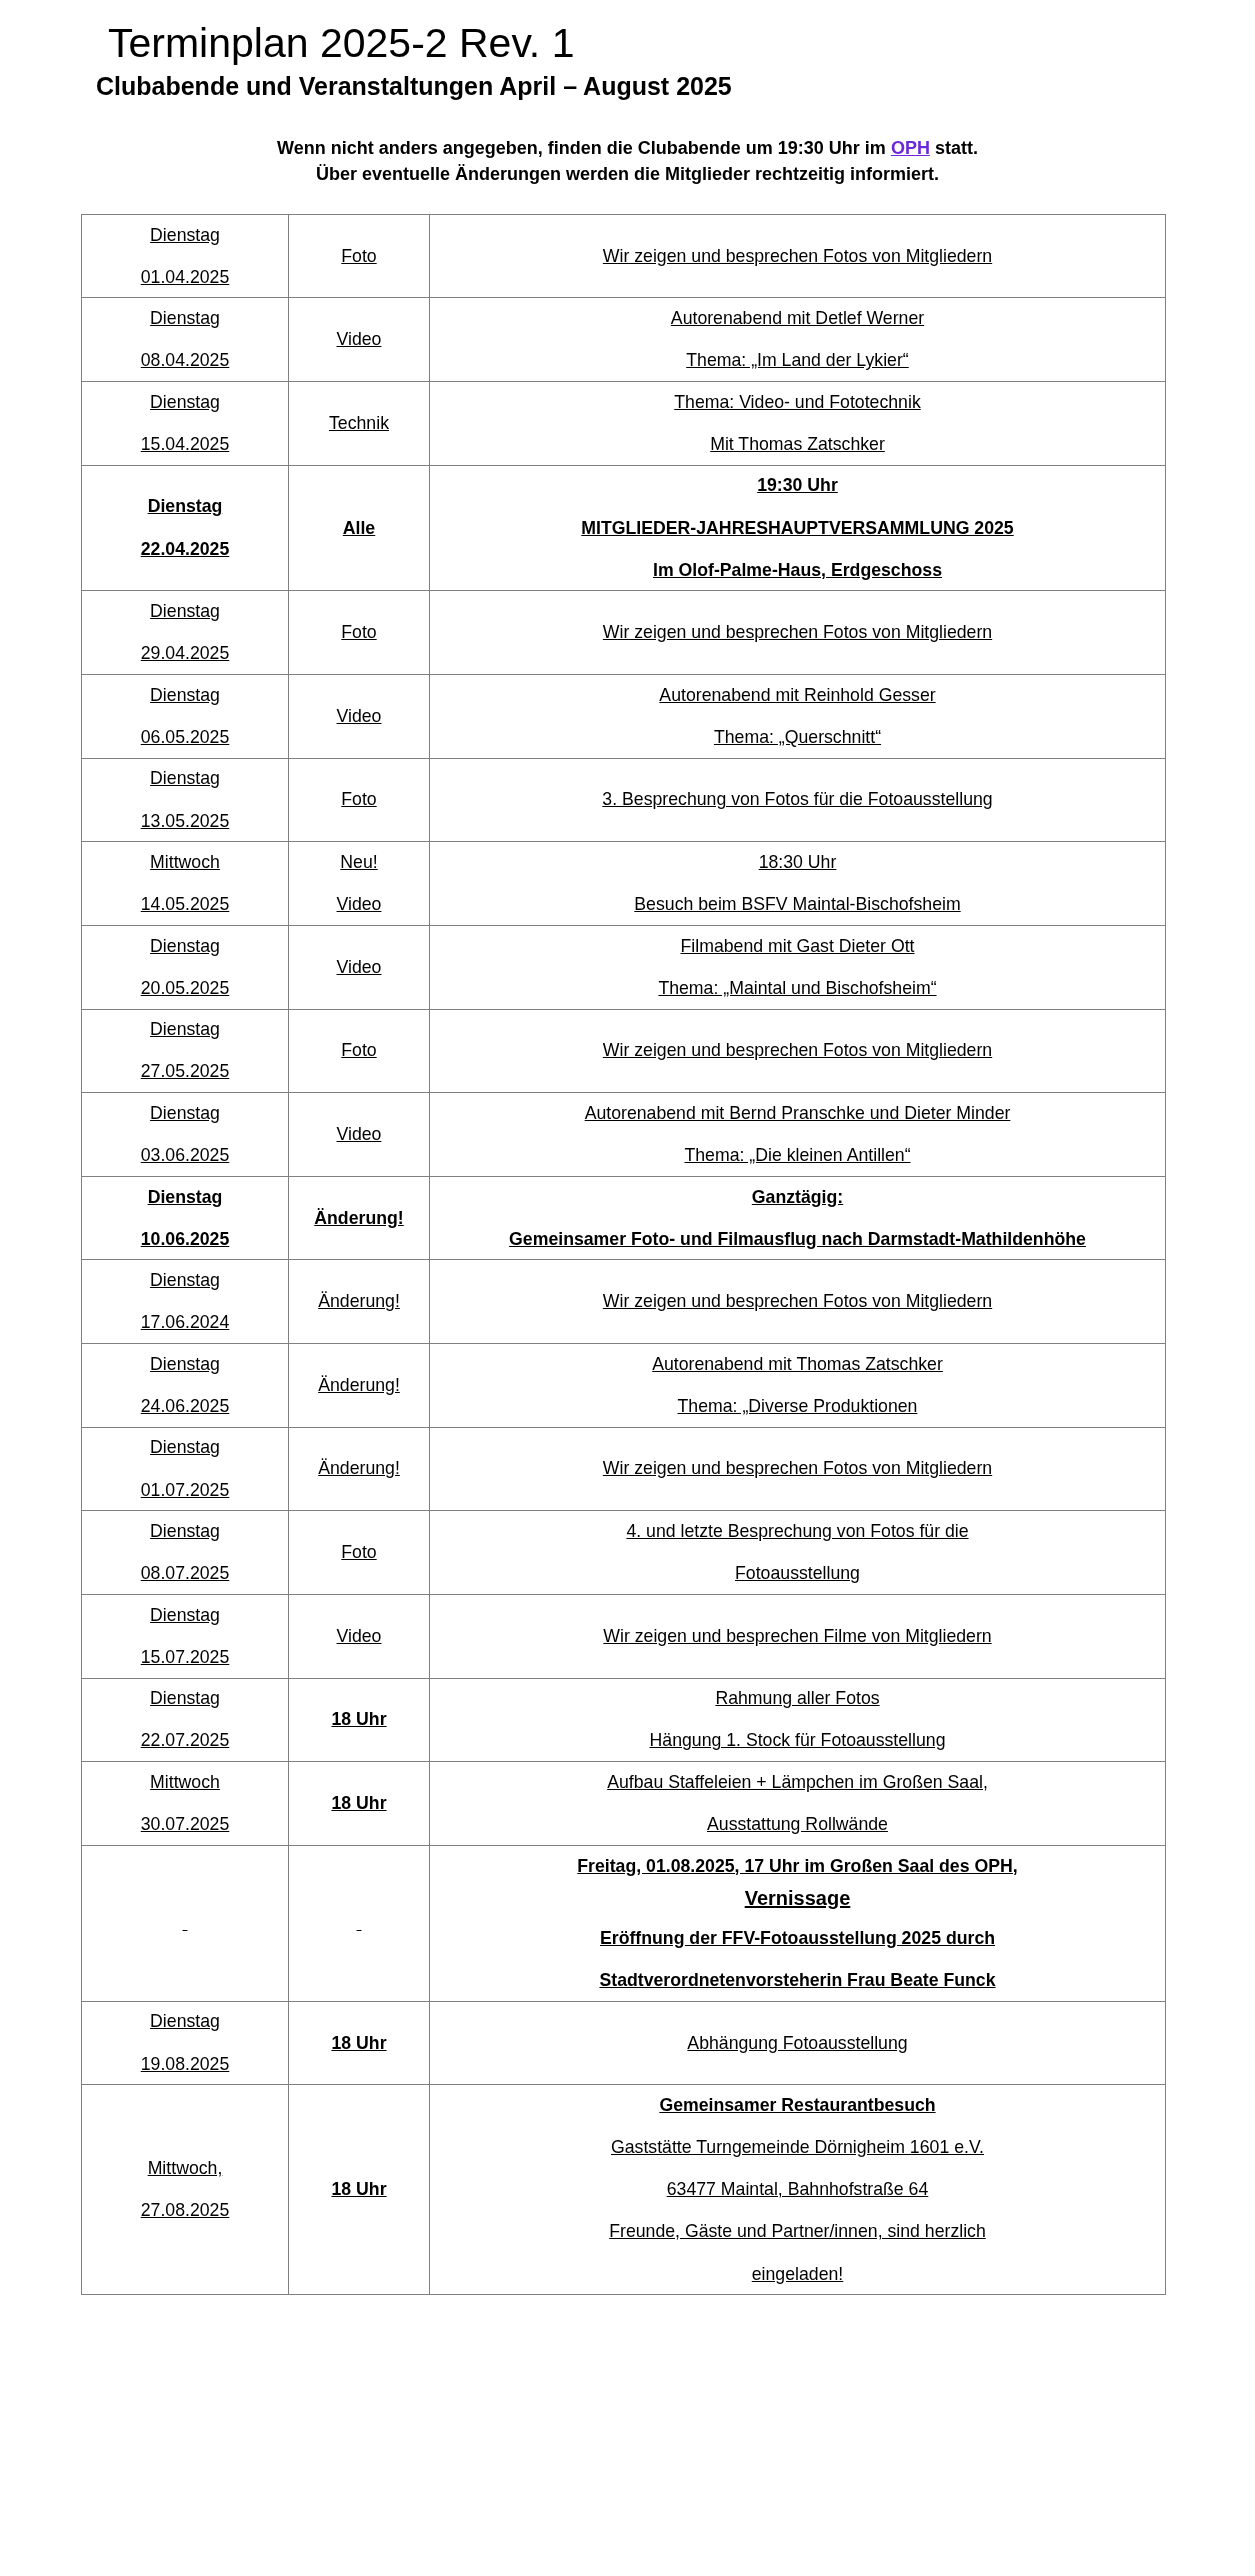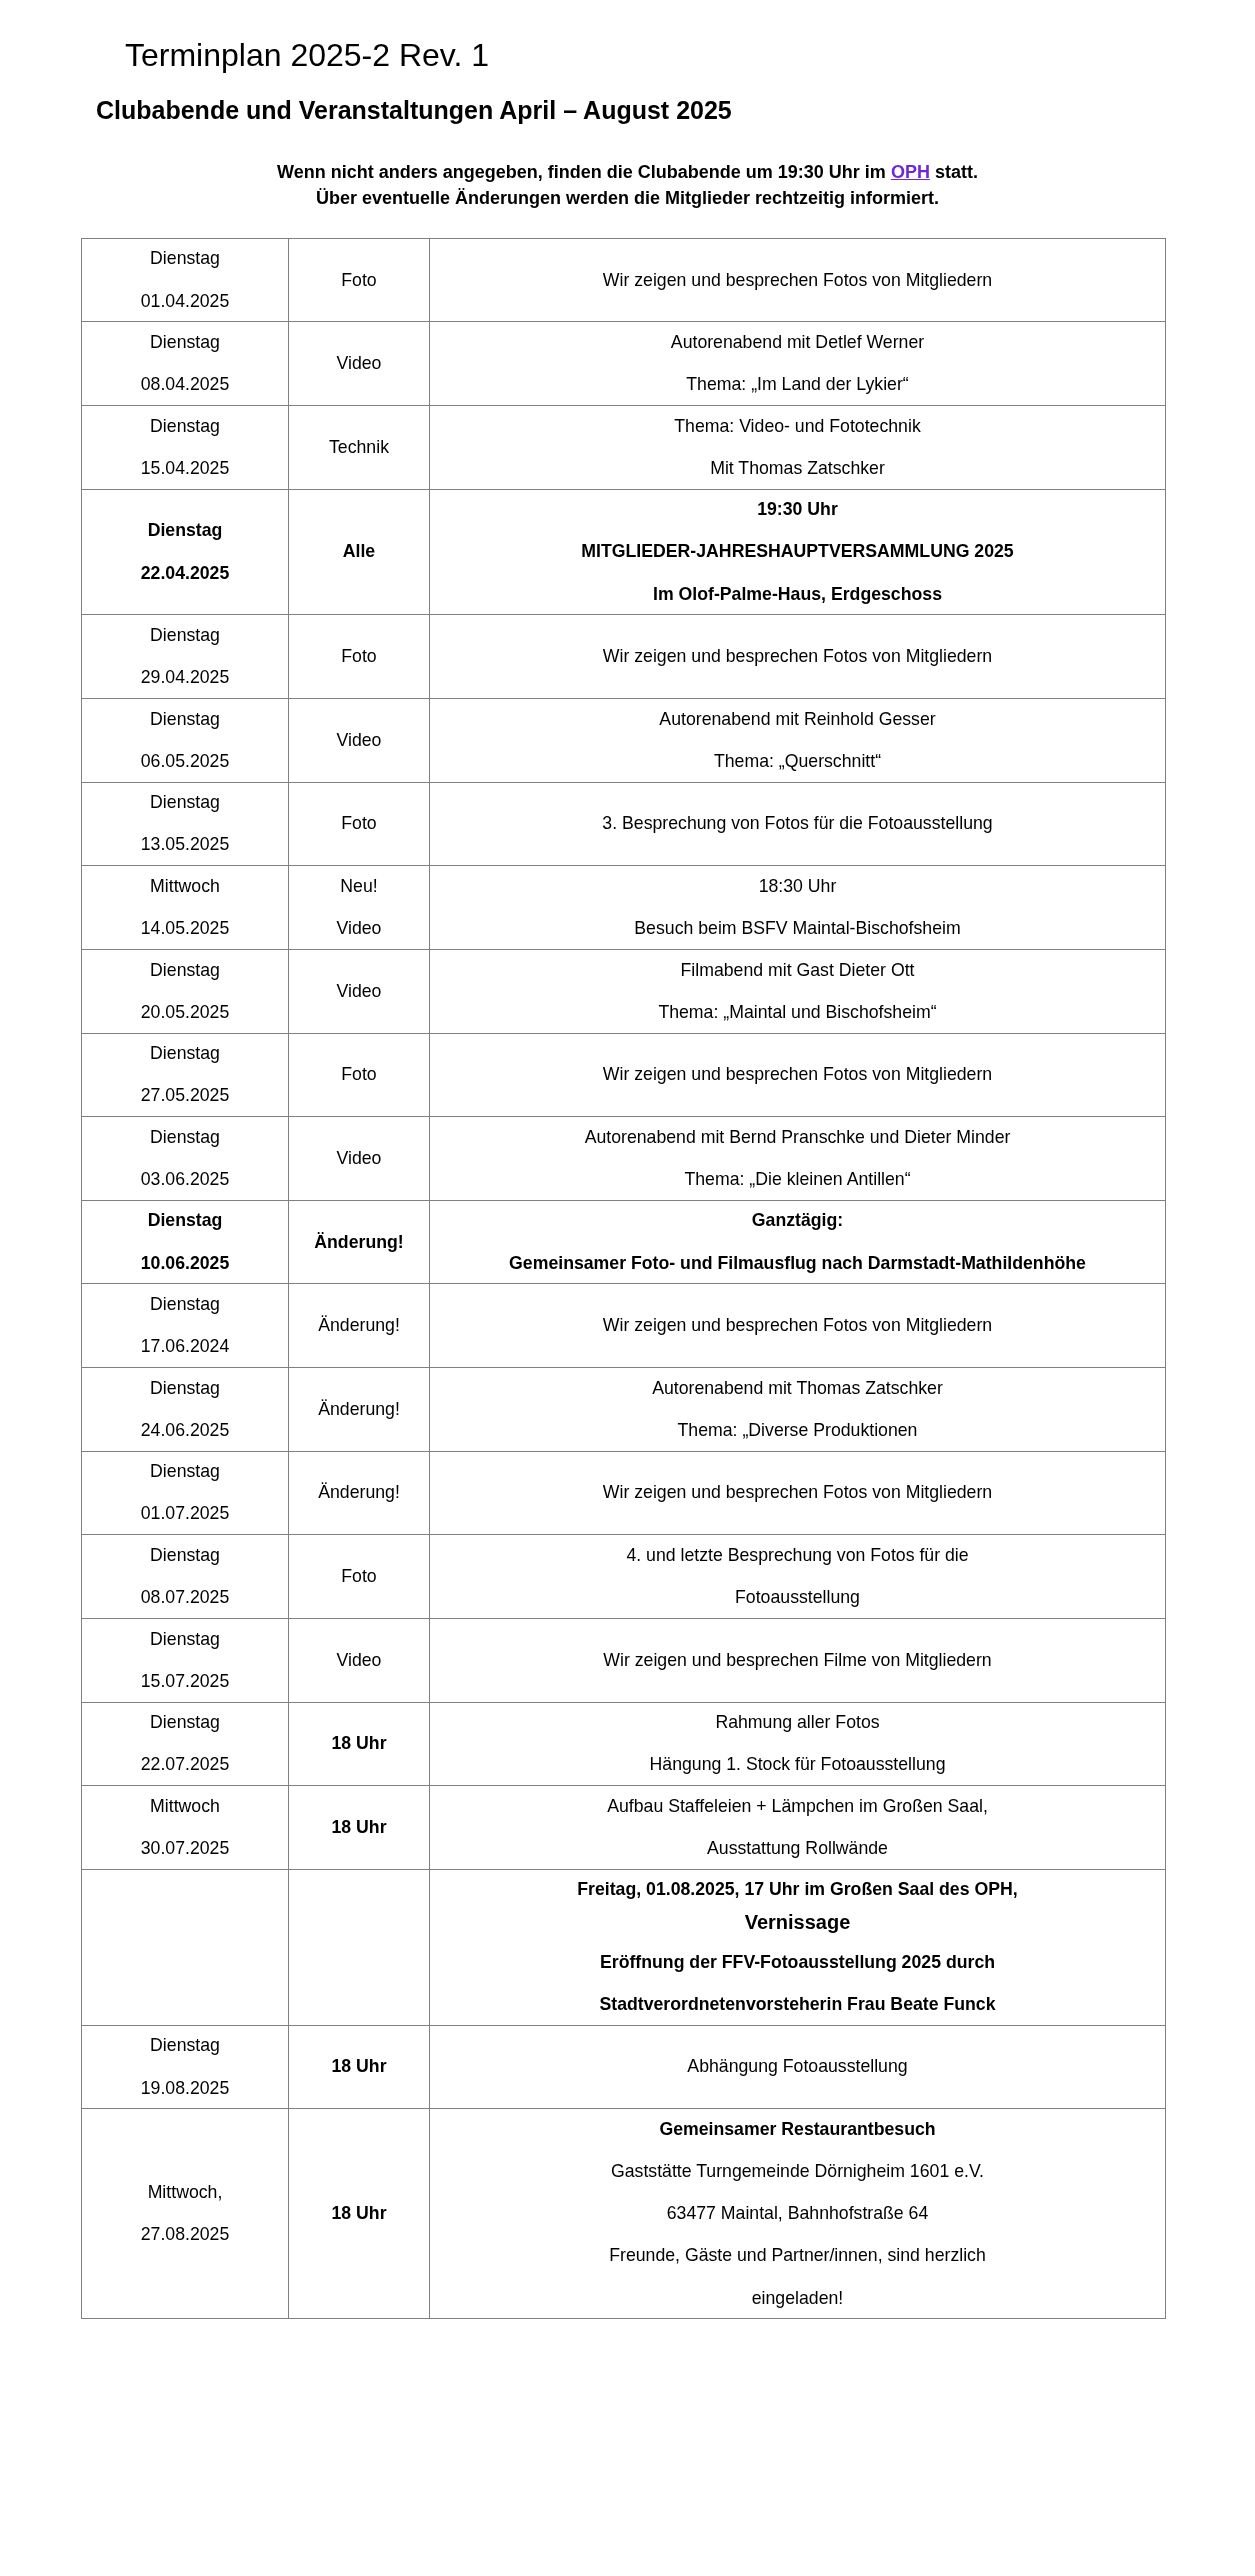--- a/index.html
+++ b/index.html
@@ -23,24 +23,24 @@
     box-sizing: border-box;
     padding: 0;
     overflow: hidden;
   }
 
   
   .header {
     padding-top: 21px;
   }
   .doc-title {
-    font-size: 32px;
+    font-size: 41px;
     font-weight: normal;
     line-height: 1.12;
-    margin: 17px;
+    margin: 0;
     padding-left: 108px;
     letter-spacing: 0px;
   }
   .doc-subtitle {
     font-size: 25px;
     font-weight: bold;
     line-height: 1.15;
     margin: 0;
     padding-left: 96px;
     padding-top: 5.5px;
@@ -60,20 +60,21 @@
     color: #6d28d9;
     text-decoration: underline;
     font-weight: bold;
   }
 
   
   .schedule-wrap {
     padding-top: 26.5px;
     padding-left: 81px;
     padding-right: 89px;
+    text-decoration: underline;
   }
   table.schedule {
     border-collapse: collapse;
     width: 1084px;
     table-layout: fixed;
   }
   table.schedule col.c-date  { width: 207px; }
   table.schedule col.c-kind  { width: 141px; }
   table.schedule col.c-desc  { width: 736px; }
 

